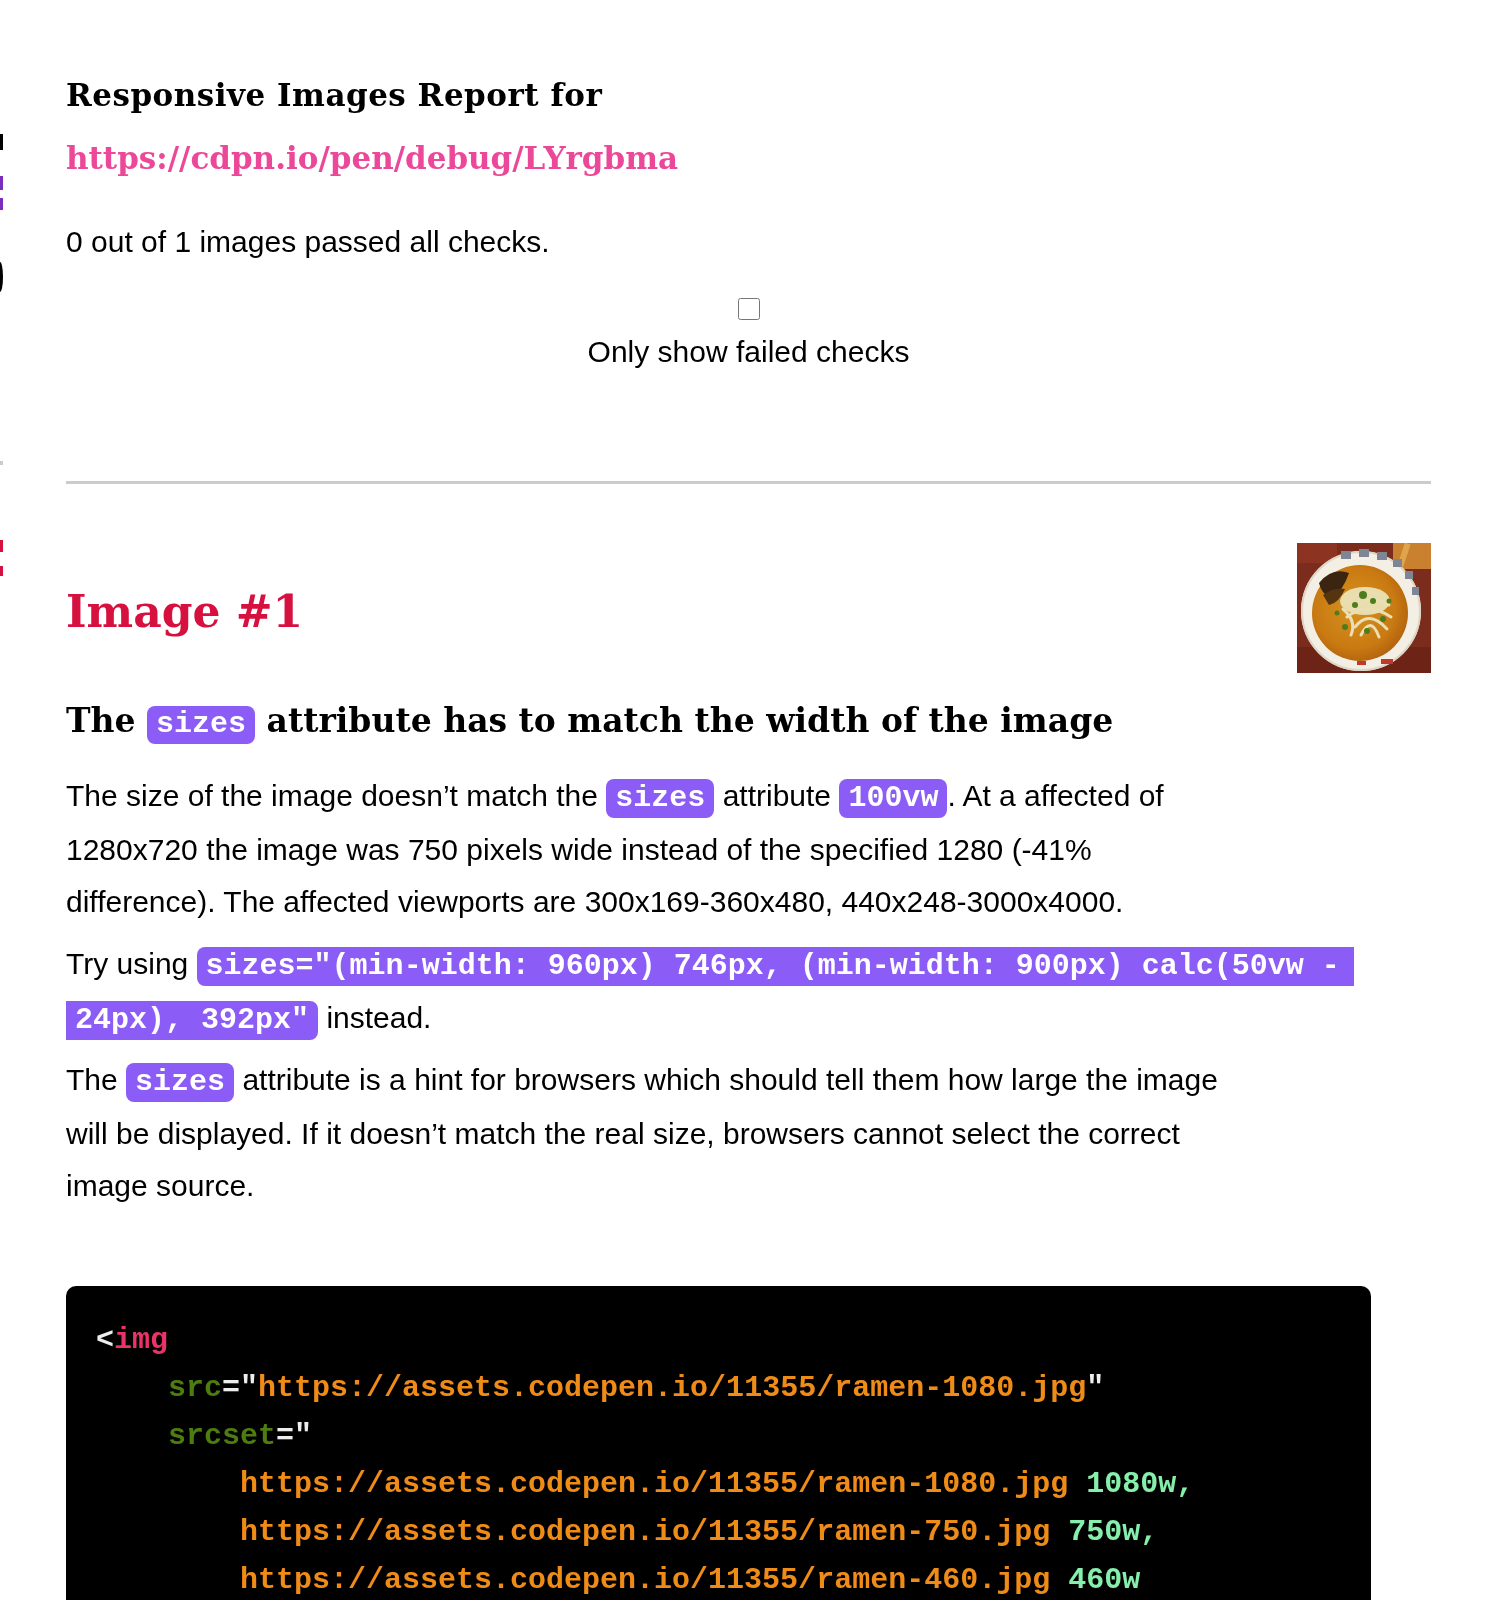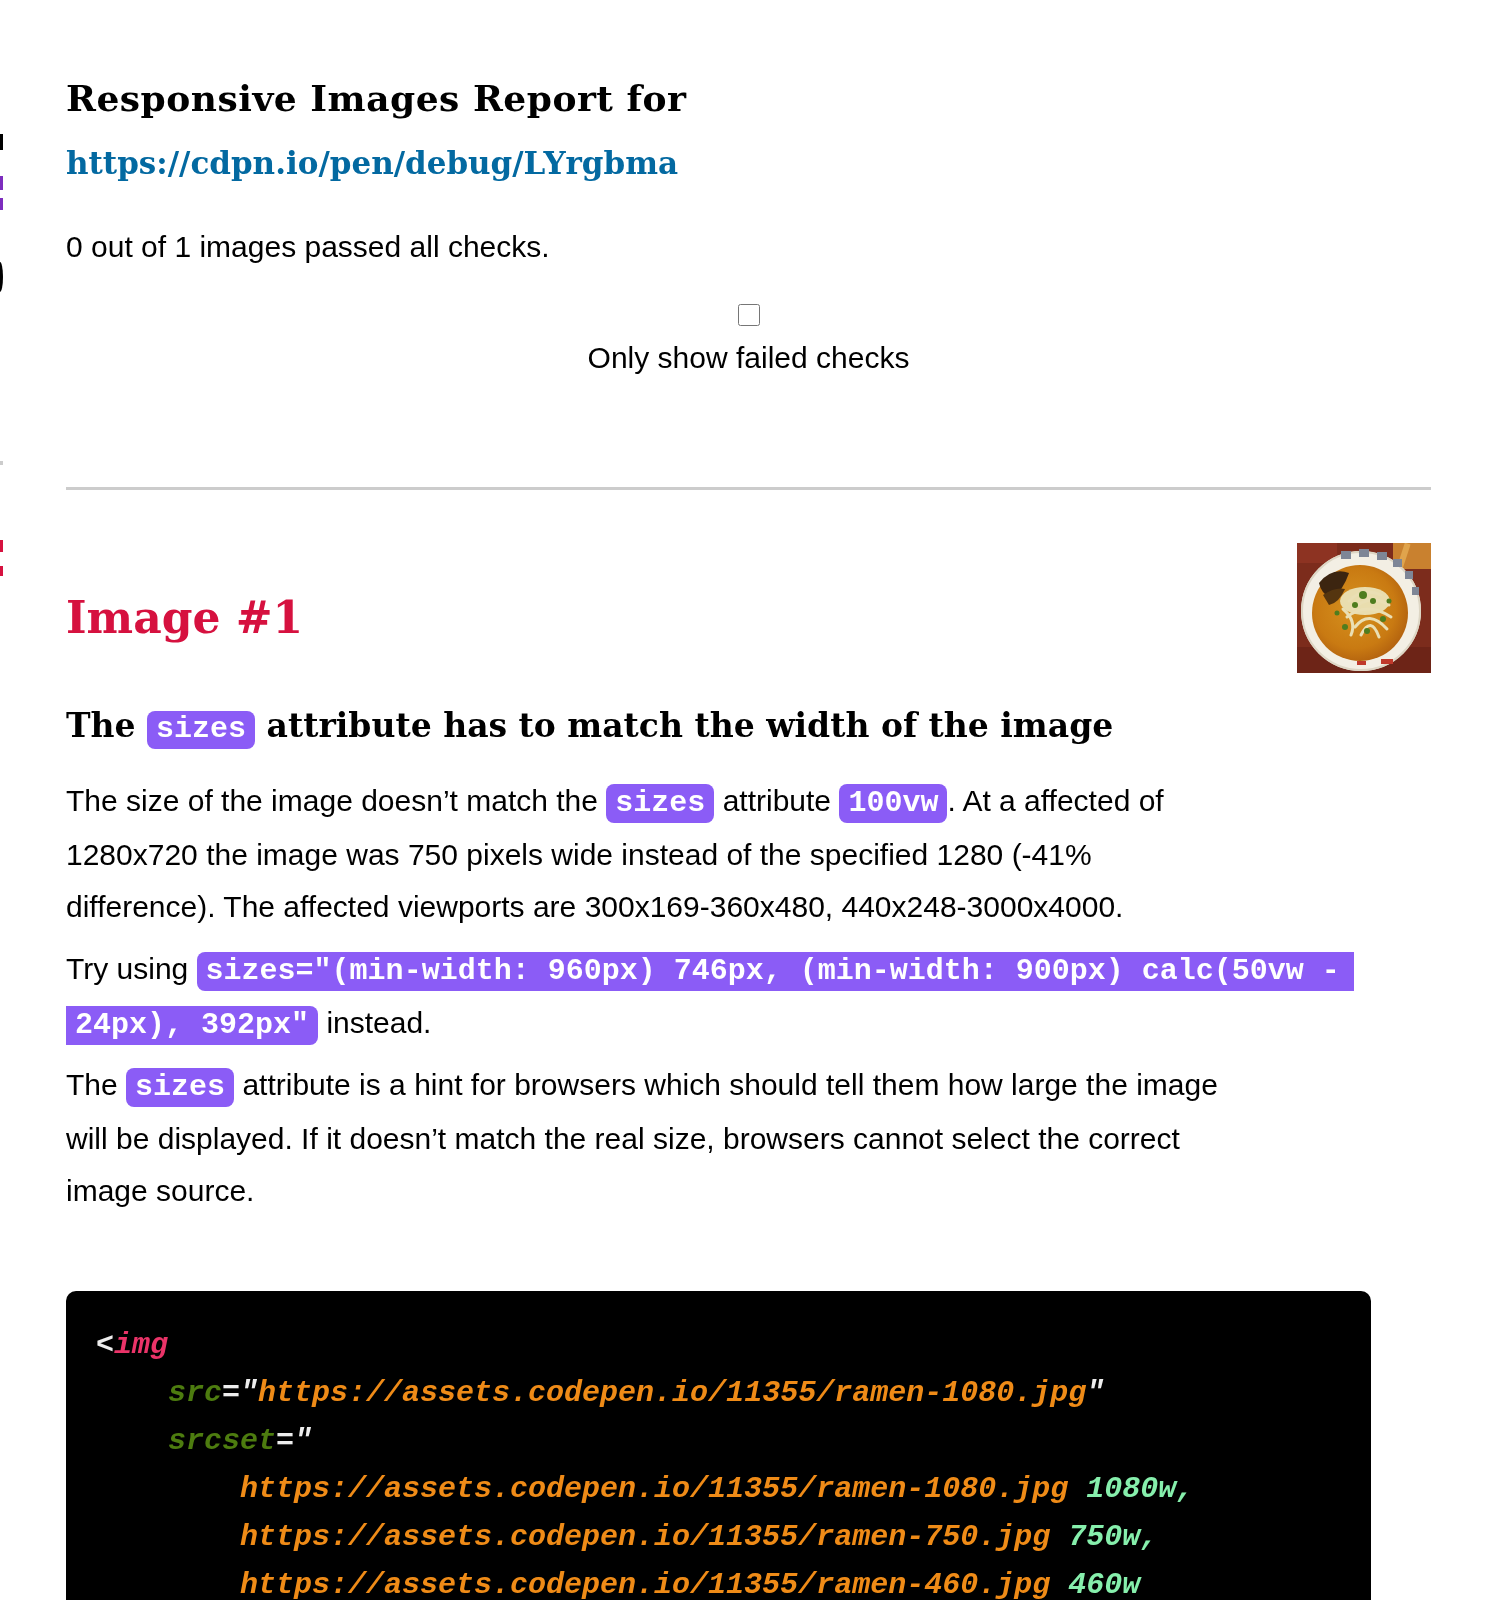--- a/index.html
+++ b/index.html
@@ -6,24 +6,24 @@
   body {
     width:1486px; height:1600px; background:#fff; color:#000;
     font-family:"Liberation Sans", sans-serif; font-size:30px;
     position:relative; overflow:hidden;
   }
   .content { margin:0 55px 0 66px; }
 
   h1, h2, h3, .page-url {
     font-family:"DejaVu Serif", serif; font-weight:bold;
   }
-  h1 { font-size:36px; line-height:1.15; margin:78px 0 0; letter-spacing:0.5px; }
+  h1 { font-size:31px; line-height:1.15; margin:78px 0 0; letter-spacing:0.5px; }
   .page-url {
     display:inline-block; font-size:31px; margin:26px 0 0;
-    color:#0369a1; text-decoration:none;
+    color:#ec4899; text-decoration:none;
   }
   .summary { margin:46px 0 0; line-height:1.35; }
   .filter-row { margin:36px 0 0; display:flex; align-items:center; gap:15px;flex-direction:column; }
   .filter-row input[type=checkbox] {
     width:22px; height:22px; margin:0; accent-color:#fff;
   }
   hr.divider { border:none; border-top:3px solid #ccc; margin:112px 0 0; }
 
   h2 { font-size:44px; margin:103px 0 0; color:#d6113f; line-height:1.15; }
   h3 { font-size:33px; margin:62px 0 0; line-height:1.3; }
@@ -46,21 +46,21 @@
     position:absolute; left:1297px; top:543px; width:134px; height:130px;
   }
 
   pre.code-block {
     margin:74px 0 0; background:#000; border-radius:10px;
     width:1305px; height:440px; padding:30px 30px 0;
     font-family:"Liberation Mono", monospace; font-weight:bold;
     font-size:30px; line-height:48px; color:#ededed; white-space:pre;
     box-sizing:border-box; overflow:hidden;
   }
-  .cl  { display:block;font-style:italic; }
+  .cl  { display:block; }
   .tag { color:#ea3368; }
   .atn { color:#4d7c0f; }
   .atv { color:#ef8b17; }
   .dsc { color:#86efac; }
   .pun { color:#ededed; }
 
   .edge-art { position:absolute; left:0; width:3px; }
 </style>
 </head>
 <body>

